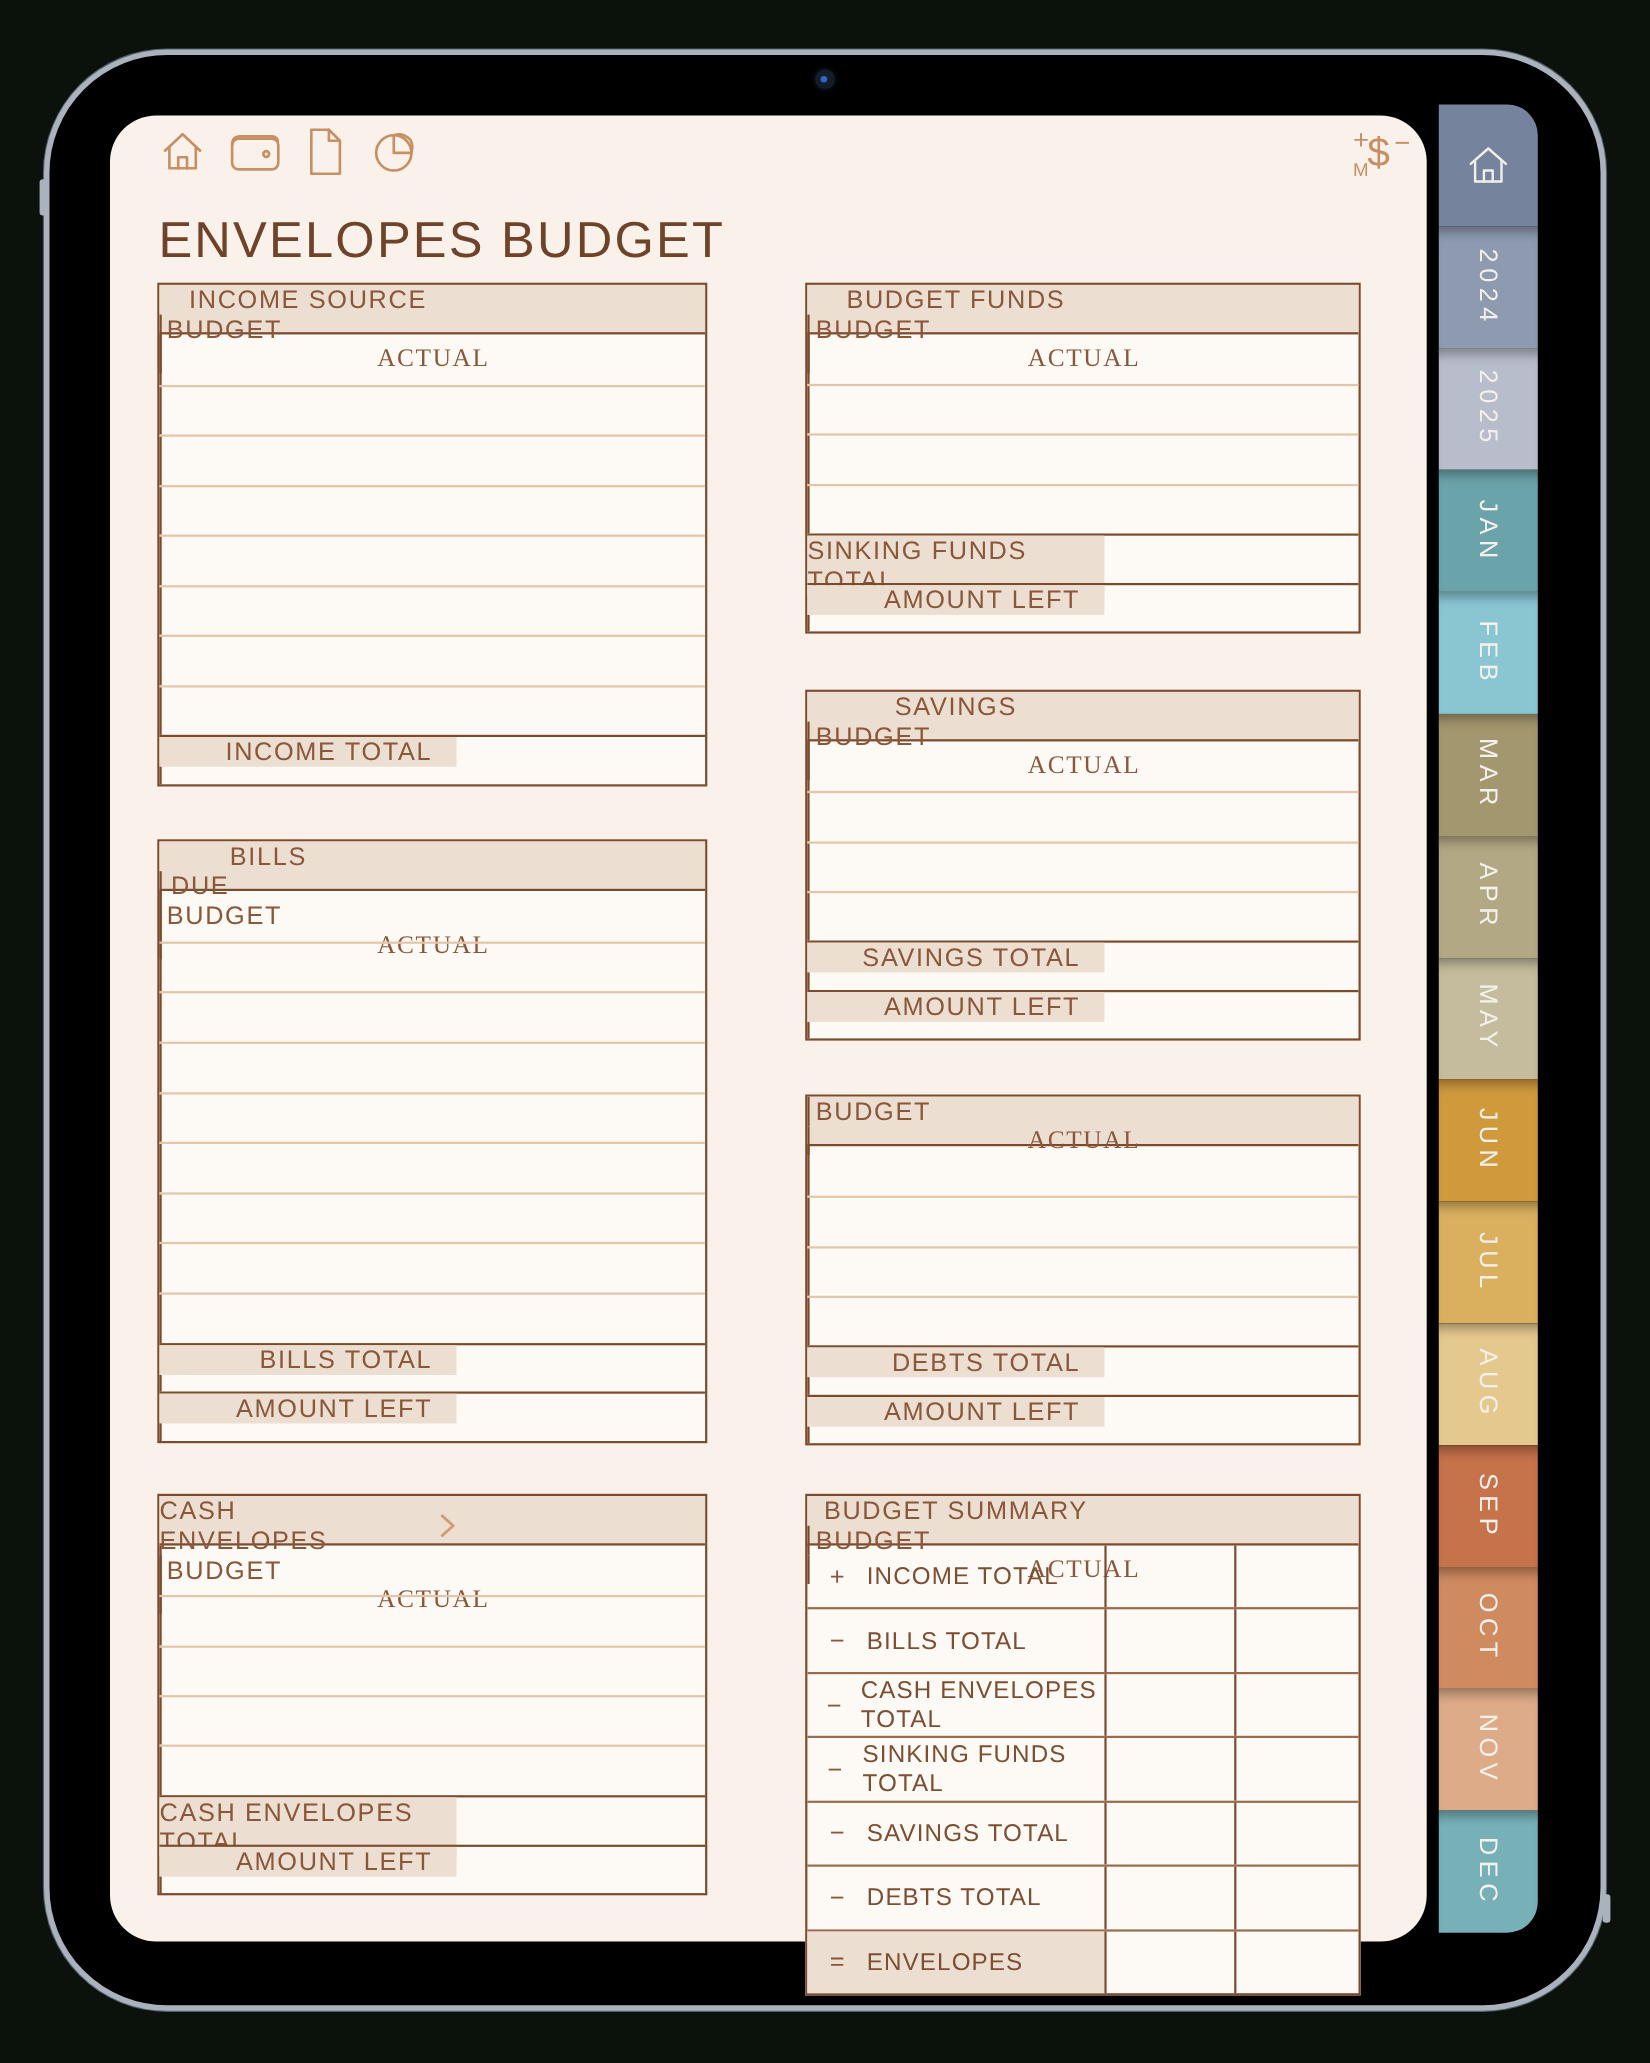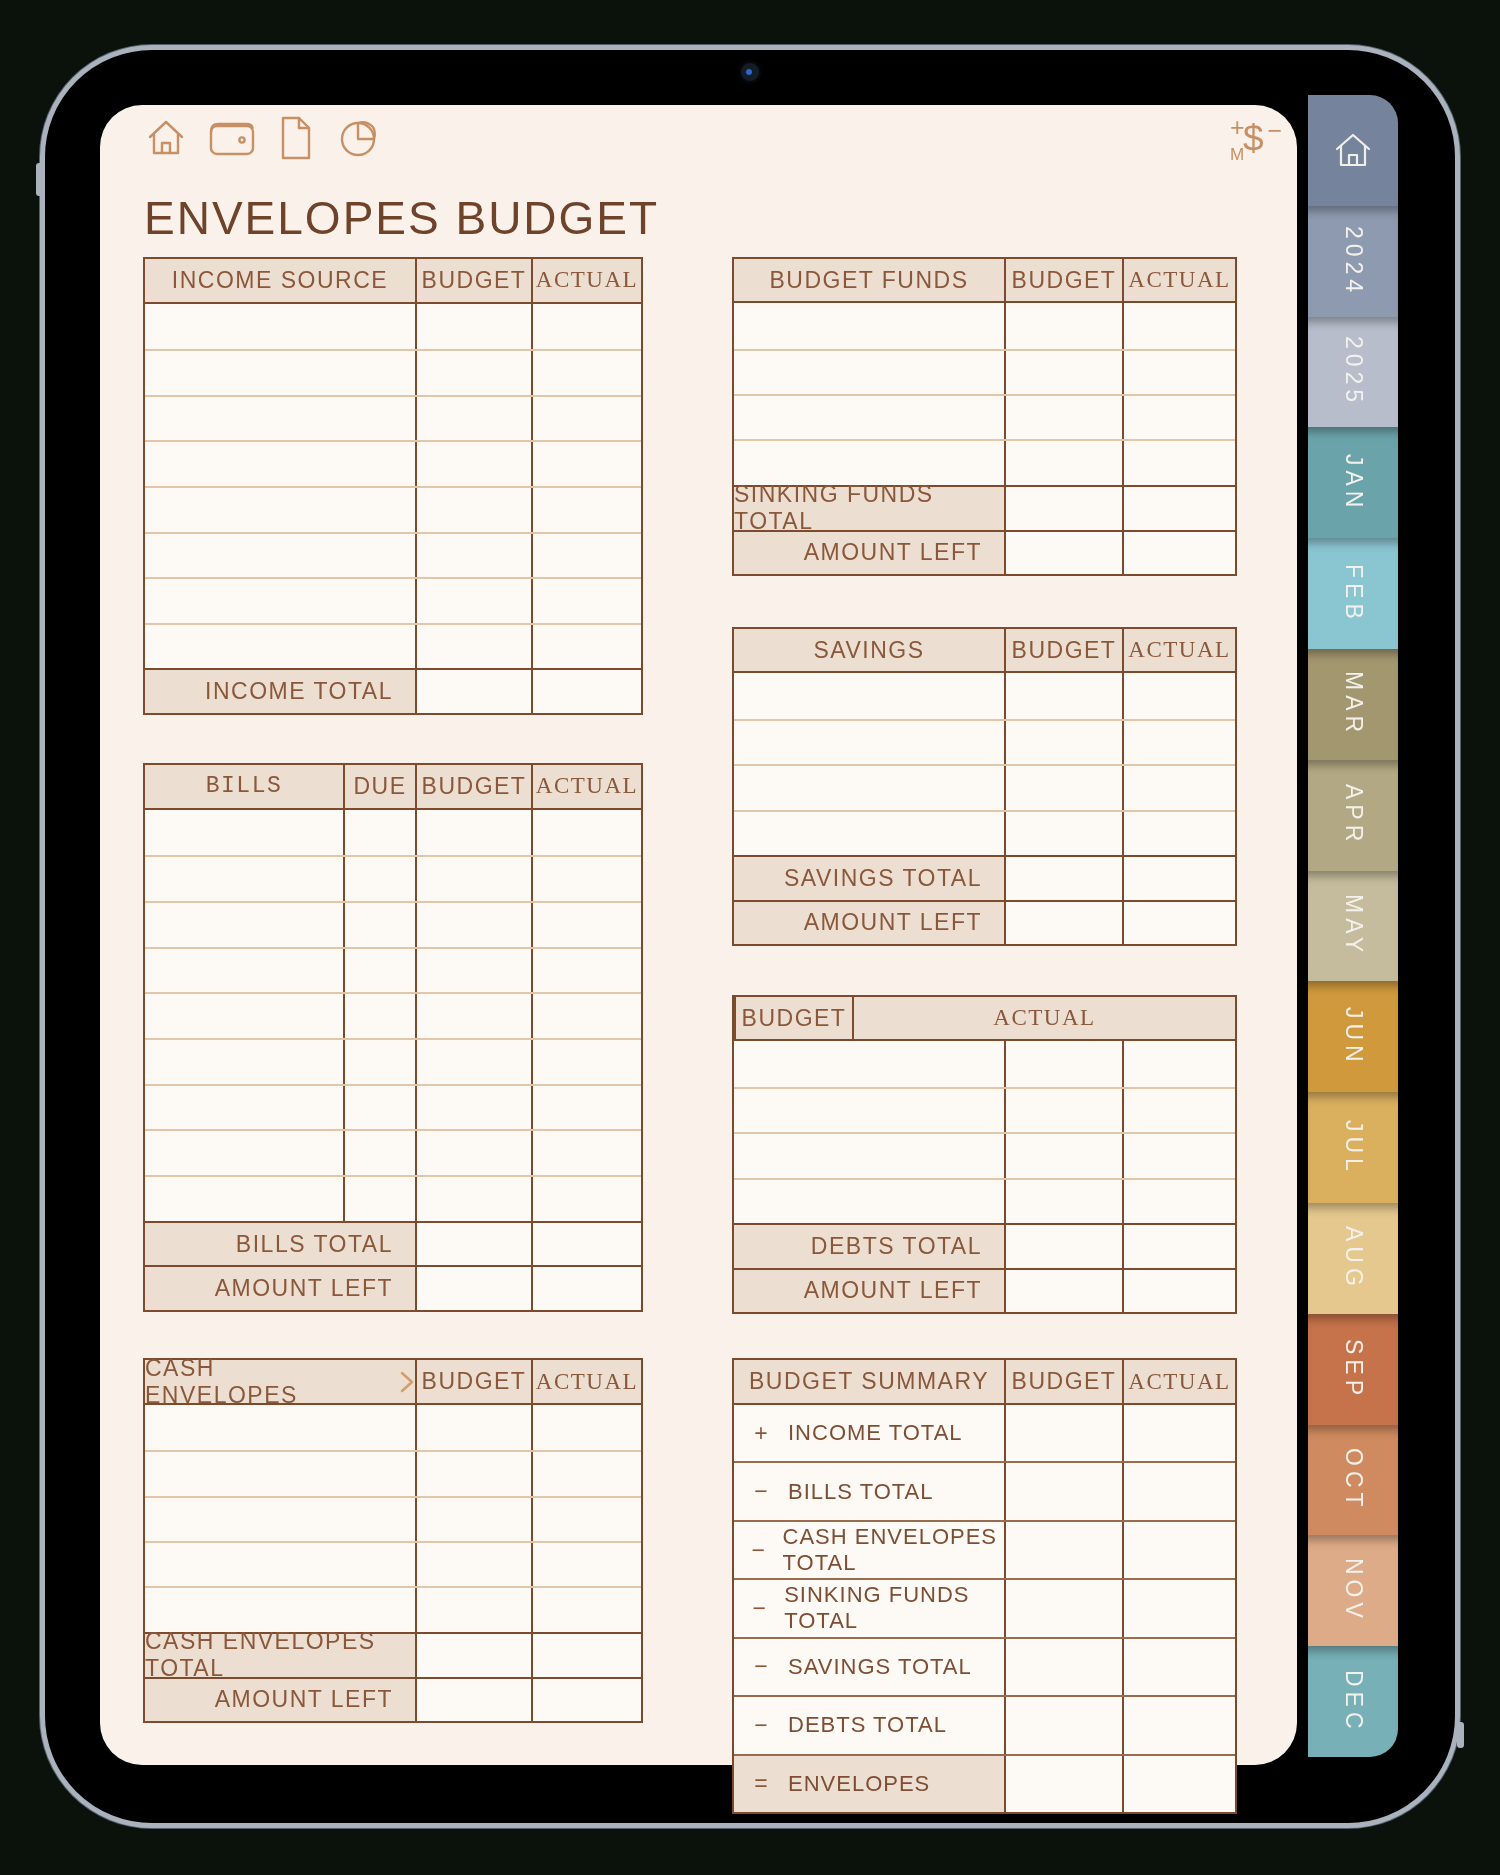--- a/index.html
+++ b/index.html
@@ -34,27 +34,27 @@
   .calc-plus{left:0; top:0; font-size:25px;}
   .calc-minus{right:0; top:3px; font-size:25px;}
   .calc-dollar{left:13px; top:5px; font-size:37px; font-weight:400;}
   .calc-m{left:0; bottom:0; font-size:17px;}
 
   .page-title{position:absolute; left:44px; top:86px; font-size:46px; letter-spacing:2px;
     color:var(--title); font-weight:400;}
 
   
   .tbl{position:absolute; background:var(--cell); border:2px solid var(--bd); display:flex; flex-direction:column;}
-  .row{display:flex; width:100%;}
+  .row{display:flex; width:100%;flex-direction:column;}
   .row.head{height:45px; background:var(--beige); border-bottom:2px solid var(--bd);}
   .row.body{height:46px;}
   .row.body + .row.body{border-top:2px solid var(--line);}
   .row.total, .row.aleft{height:45px; border-top:2px solid var(--bd);}
   .cn{width:270px; display:flex; align-items:center; justify-content:center;}
-  .cnb{width:198px; display:flex; align-items:center; justify-content:center;font-family:Liberation Mono, monospace;}
+  .cnb{width:198px; display:flex; align-items:center; justify-content:center;}
   .cdue{width:72px; border-left:2px solid var(--bd); display:flex; align-items:center; justify-content:center;}
   .cb{width:116px; border-left:2px solid var(--bd); display:flex; align-items:center; justify-content:center;}
   .ca{flex:1; border-left:2px solid var(--bd); display:flex; align-items:center; justify-content:center;font-family:Liberation Serif, serif;}
   .rt .cb{width:118px;}
   .hd{font-size:23px; letter-spacing:1.5px; color:var(--brown);}
   .lblcell{background:var(--beige); justify-content:flex-end; padding-right:22px;}
   .hdr-flex{gap:24px;}
   .chev{stroke:#d49d6e; fill:none; stroke-width:2.6; stroke-linecap:round; stroke-linejoin:round;}
 
   

